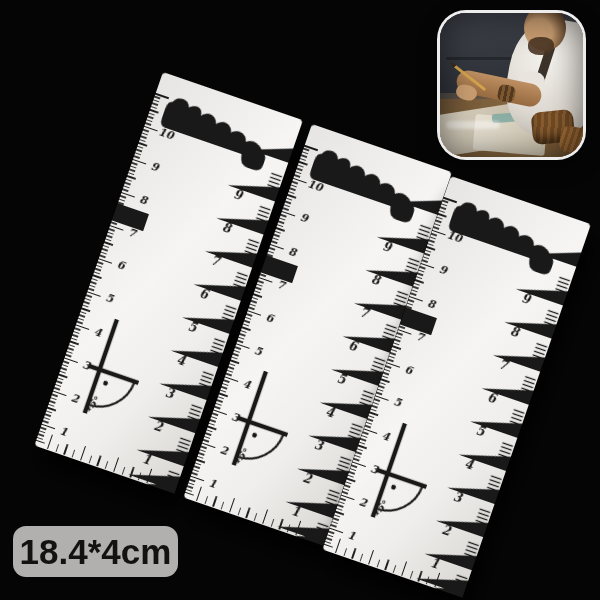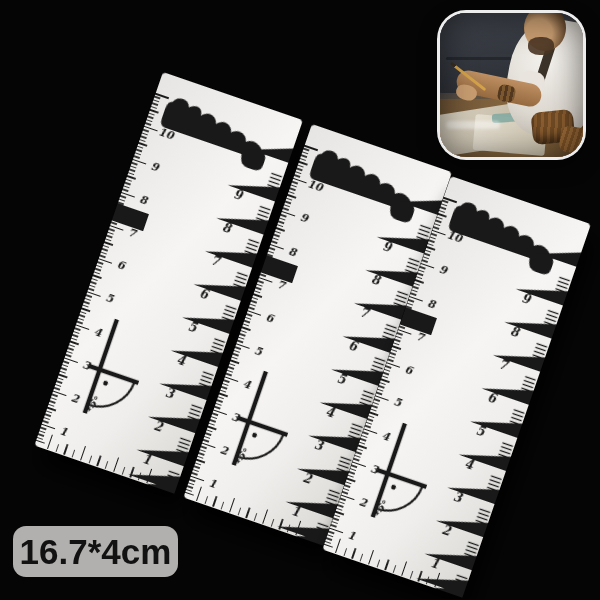--- a/index.html
+++ b/index.html
@@ -362,14 +362,14 @@
           <polygon points="98,392 148,392 148,377" fill="currentColor"></polygon>
           <rect x="34.8" y="249" width="4.4" height="99" fill="currentColor"></rect>
           <rect x="26" y="299.8" width="52" height="4.4" fill="currentColor"></rect>
           <path d="M 37 339 A 37 37 0 0 0 74 302" fill="none" stroke="currentColor" stroke-width="2.2"></path>
           <circle cx="47" cy="313" r="2.4" fill="currentColor"></circle>
           <text x="39" y="347" transform="rotate(-58 39 347)" font-size="10" font-style="italic" font-weight="bold" fill="currentColor" font-family="&quot;DejaVu Serif&quot;,&quot;Liberation Serif&quot;,serif">45°</text>
         </svg>
       </div>
     </div>
 
-  <div class="size-label">16.7*4cm</div>
+  <div class="size-label">18.4*4cm</div>
 </div>
 
 </body></html>

